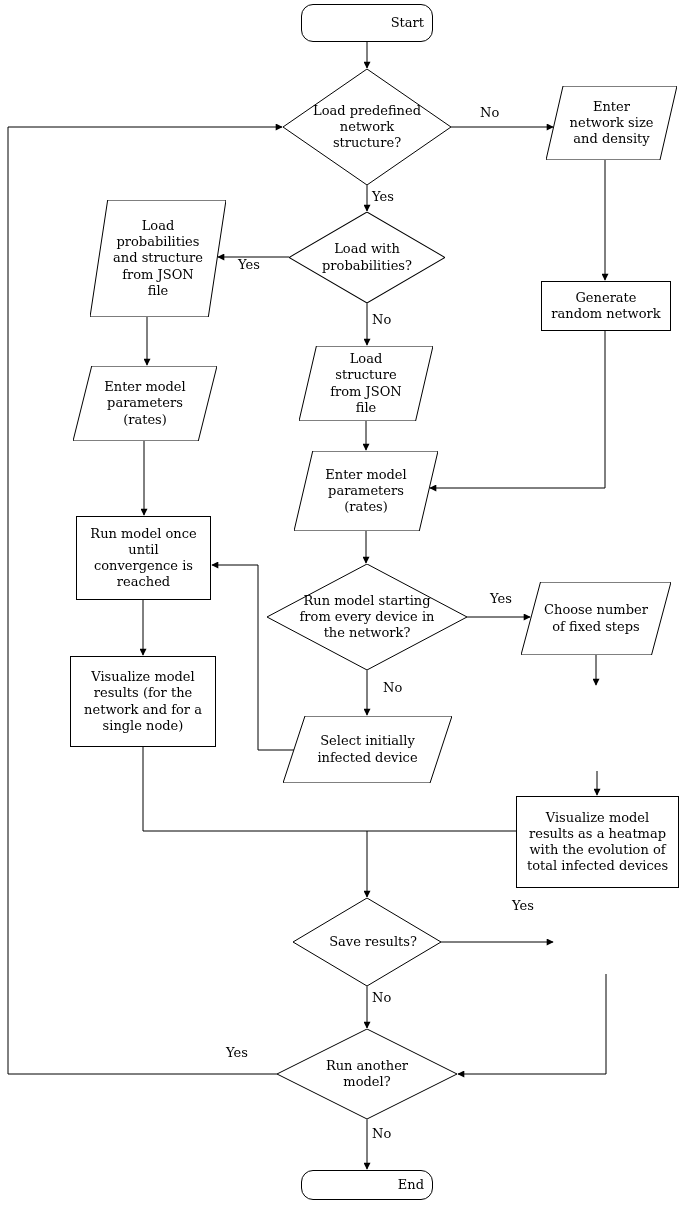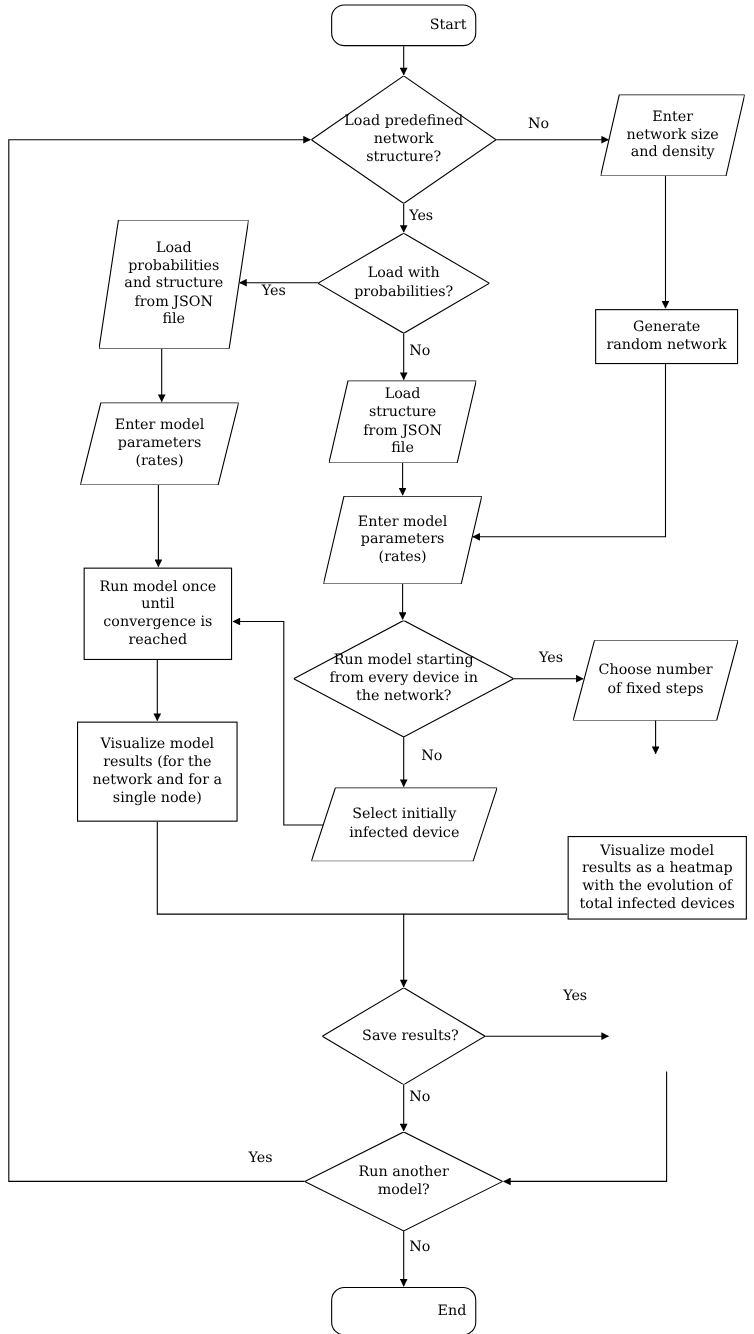--- a/index.html
+++ b/index.html
@@ -176,40 +176,40 @@
     <svg class="shape" viewBox="0 0 100 100" preserveAspectRatio="none">
         <polygon points="13,0 100,0 87,100 0,100"></polygon>
       </svg>
     <span class="label">Select initially infected device</span>
   </div>
 
   <div class="node process" style="left:70px;top:656px;width:146px;height:91px">
     <span class="label">Visualize model results (for the network and for a single node)</span>
   </div>
 
-  <div class="node process" style="left:516px;top:760px;width:163px;height:76px">
+  <div class="node process" style="left:516px;top:796px;width:163px;height:92px">
     <span class="label">Visualize model results as a heatmap with the evolution of total infected devices</span>
   </div>
 
   <div class="node decision" style="left:293px;top:898px;width:148px;height:88px">
     <svg class="shape" viewBox="0 0 100 100" preserveAspectRatio="none">
         <polygon points="50,0 100,50 50,100 0,50"></polygon>
       </svg>
     <span class="label">Save results?</span>
   </div>
 
 
   <div class="node decision" style="left:277px;top:1029px;width:180px;height:90px">
     <svg class="shape" viewBox="0 0 100 100" preserveAspectRatio="none">
         <polygon points="50,0 100,50 50,100 0,50"></polygon>
       </svg>
     <span class="label">Run another model?</span>
   </div>
 
-  <div class="node terminator" style="left:301px;top:1170px;width:132px;height:44px">
+  <div class="node terminator" style="left:301px;top:1170px;width:132px;height:30px">
     <span class="label">End</span>
   </div>
 
   <span class="edge-label" style="left:480px;top:106px">No</span>
   <span class="edge-label" style="left:372px;top:190px">Yes</span>
   <span class="edge-label" style="left:238px;top:258px">Yes</span>
   <span class="edge-label" style="left:372px;top:313px">No</span>
   <span class="edge-label" style="left:490px;top:592px">Yes</span>
   <span class="edge-label" style="left:383px;top:681px">No</span>
   <span class="edge-label" style="left:512px;top:899px">Yes</span>

